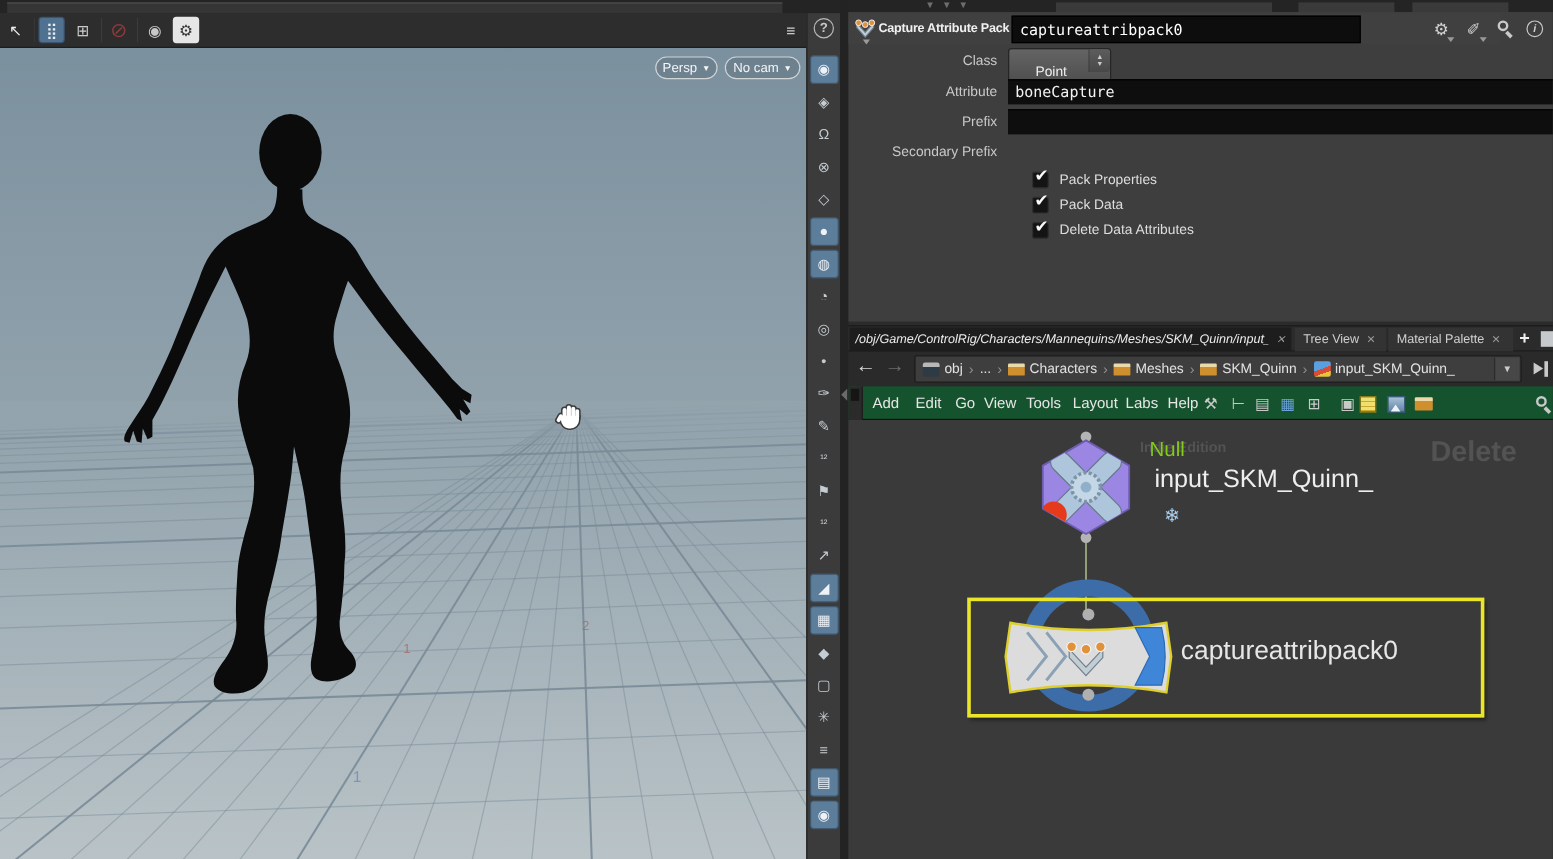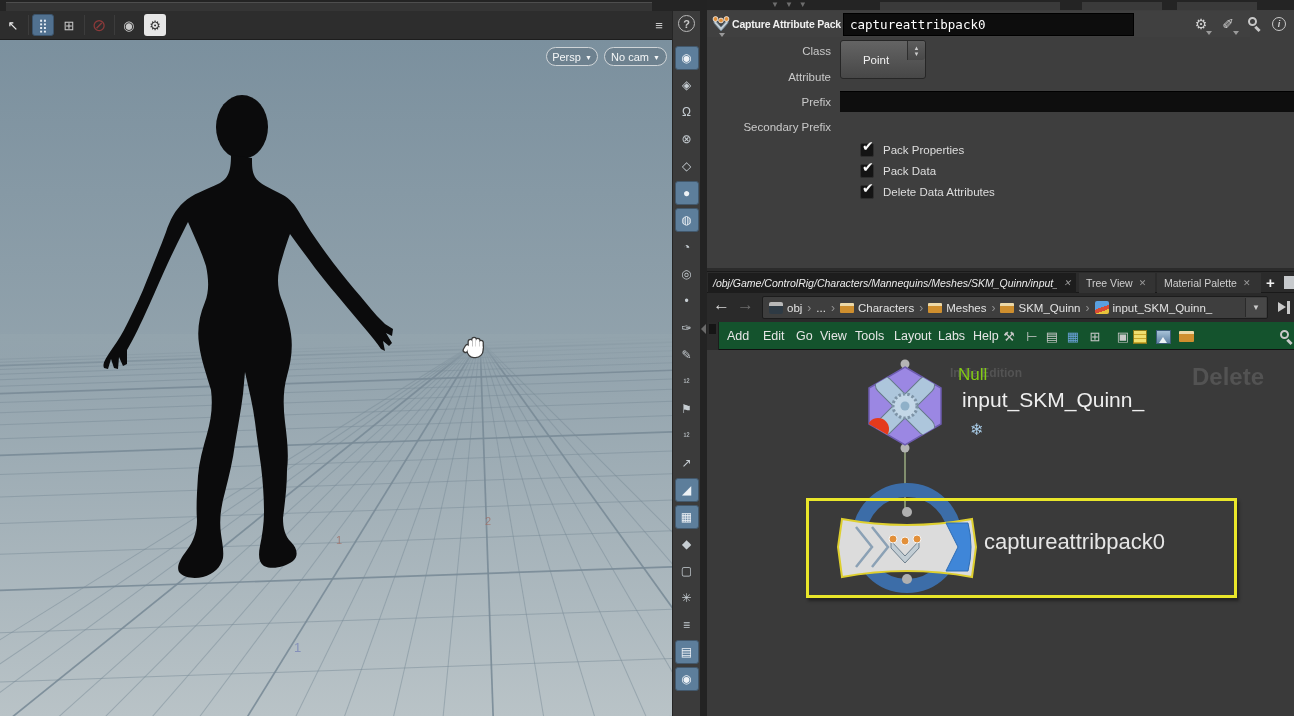--- a/index.html
+++ b/index.html
@@ -277,20 +277,21 @@
       <div class="hico" style="left:562px;font-size:12px">
           <span style="width:14px;height:14px;border:1.5px solid #c9c9c9;border-radius:50%;display:flex;align-items:center;justify-content:center;font-size:9px;font-style:italic;font-weight:bold">i</span>
         </div>
     </div>
     <div class="plabel" style="top:35px">Class</div>
     <div id="pclass">
         <span style="margin-right:14px">Point</span>
         <span class="spin">▲<br>▼</span>
       </div>
     <div class="plabel" style="top:61px">Attribute</div>
+    <div class="pfield" style="top:56px">boneCapture</div>
     <div class="plabel" style="top:86px">Prefix</div>
     <div class="pfield" style="top:81px"></div>
     <div class="plabel" style="top:111px">Secondary Prefix</div>
     <div class="chk" style="top:133px">
         <span class="m">✔</span>
       </div>
     <div class="chklabel" style="top:134px">Pack Properties</div>
     <div class="chk" style="top:154px">
         <span class="m">✔</span>
       </div>

